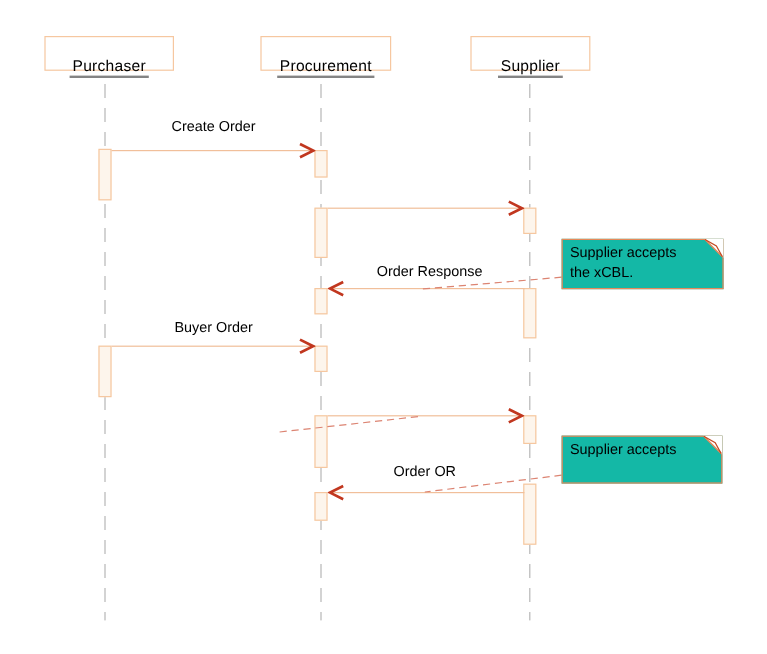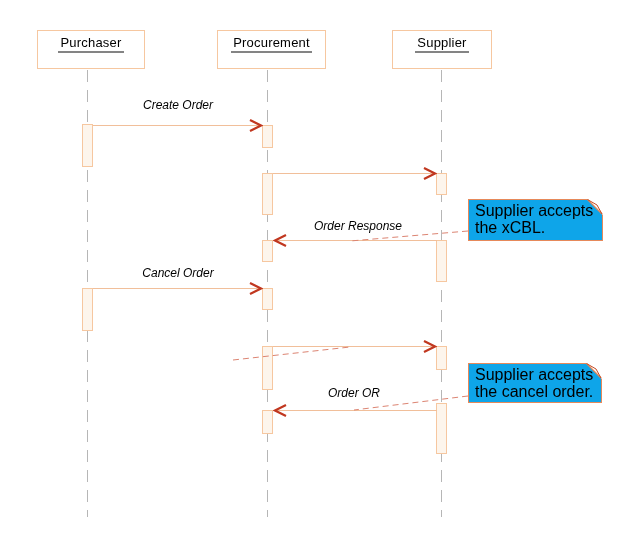--- a/index.html
+++ b/index.html
@@ -13,46 +13,46 @@
     --lifeline:#b6b6b6;
     --title-underline:#848484;
     --text:#000000;
   }
   html,body{margin:0;padding:0;background:#ffffff;}
   #canvas{
     position:relative;width:639px;height:545px;background:#ffffff;overflow:hidden;
     font-family:"Liberation Sans", sans-serif;color:var(--text);
   }
   .actor{
-    position:absolute;top:30px;height:39px;border:1px solid var(--frame-border);
+    position:absolute;top:30px;height:29px;border:1px solid var(--frame-border);
     background:#ffffff;display:flex;justify-content:center;align-items:flex-start;
-    padding-top:4px;box-sizing:border-box;z-index:3;
+    padding-top:16px;box-sizing:border-box;z-index:3;
   }
   .actor .title{
     font-size:13px;letter-spacing:0.2px;
     border-bottom:2px solid var(--title-underline);padding:0 2px 1px 2px;
   }
   .lifeline{
     position:absolute;top:70px;height:447px;width:1px;z-index:1;
     background:repeating-linear-gradient(to bottom,var(--lifeline) 0 12px,transparent 12px 20px);
   }
   .act{
     position:absolute;width:9px;border:1px solid var(--frame-border);
     background:var(--activation-fill);box-sizing:content-box;z-index:2;
   }
   .msg-line{position:absolute;height:1px;background:var(--message-line);z-index:3;}
   .msg-label{
     position:absolute;width:140px;text-align:center;font-size:12px;line-height:13px;
-    white-space:nowrap;z-index:3;font-style:italic;
+    white-space:nowrap;z-index:3;
   }
   .chev{position:absolute;width:15px;height:15px;z-index:4;}
   .chev polyline{fill:none;stroke:var(--arrowhead);stroke-width:2.2;}
   .note{
-    position:absolute;border:1px solid var(--note-border);background:#0ea5e9;
-    font-size:16px;box-sizing:border-box;z-index:5;padding:2px 2px 0 6px;
+    position:absolute;border:1px solid var(--note-border);background:#14b8a6;
+    font-size:12px;box-sizing:border-box;z-index:5;padding:2px 2px 0 6px;
   }
   .note .nline{display:block;white-space:nowrap;}
   .note-2lines .nline{line-height:17px;}
   .note-3lines .nline{line-height:15.5px;}
   .fold{position:absolute;top:-1px;right:-1px;width:16px;height:16px;z-index:6;}
   .fold .cover{fill:#ffffff;}
   .fold .cut{stroke:var(--note-border);stroke-width:1.2;fill:none;}
   .fold .flap{stroke:var(--note-fold);stroke-width:1;fill:none;}
   #anchors{position:absolute;left:0;top:0;width:639px;height:545px;z-index:4;pointer-events:none;}
   #anchors line{stroke:var(--anchor);stroke-width:1;stroke-dasharray:6 4;}
@@ -107,21 +107,21 @@
   <svg class="chev" style="left:422px;top:166px">
       <polyline points="2,2 13,7.5 2,13"></polyline>
     </svg>
 
   <div class="msg-label" style="left:288px;top:220px">Order Response</div>
   <div class="msg-line" style="left:275px;top:240px;width:162px"></div>
   <svg class="chev" style="left:273px;top:233px">
       <polyline points="13,2 2,7.5 13,13"></polyline>
     </svg>
 
-  <div class="msg-label" style="left:108px;top:267px">Cancel Order</div>
+  <div class="msg-label" style="left:108px;top:267px">Buyer Order</div>
   <div class="msg-line" style="left:93px;top:288px;width:169px"></div>
   <svg class="chev" style="left:248px;top:281px">
       <polyline points="2,2 13,7.5 2,13"></polyline>
     </svg>
 
   <div class="msg-line" style="left:273px;top:346px;width:163px"></div>
   <svg class="chev" style="left:422px;top:339px">
       <polyline points="2,2 13,7.5 2,13"></polyline>
     </svg>
 
@@ -137,21 +137,20 @@
     <svg class="fold" viewBox="0 0 16 16">
       <polygon class="cover" points="0,0 16,0 16,16"></polygon>
       <line class="cut" x1="0.5" y1="0.5" x2="15" y2="15"></line>
       <polyline class="flap" points="0.5,0.5 10,6 15,15"></polyline>
     </svg>
   </div>
 
 
   <div class="note note-2lines" style="left:468px;top:363px;width:134px;height:40px">
     <span class="nline">Supplier accepts</span>
-    <span class="nline">the cancel order.</span>
     <svg class="fold" viewBox="0 0 16 16">
       <polygon class="cover" points="0,0 16,0 16,16"></polygon>
       <line class="cut" x1="0.5" y1="0.5" x2="15" y2="15"></line>
       <polyline class="flap" points="0.5,0.5 10,6 15,15"></polyline>
     </svg>
   </div>
 
 </div>
 
 </body></html>

